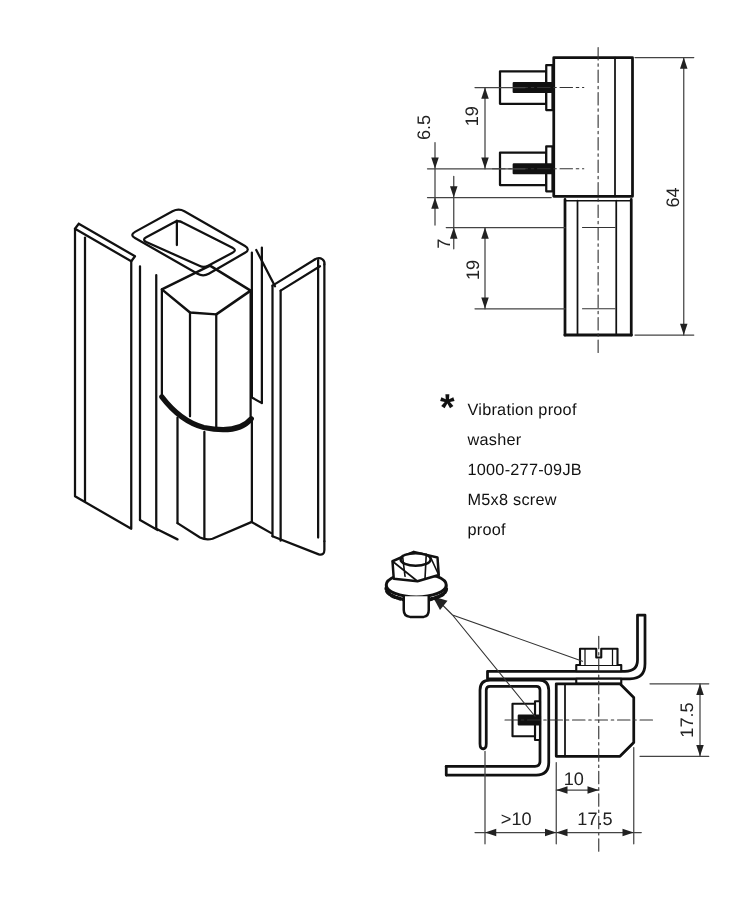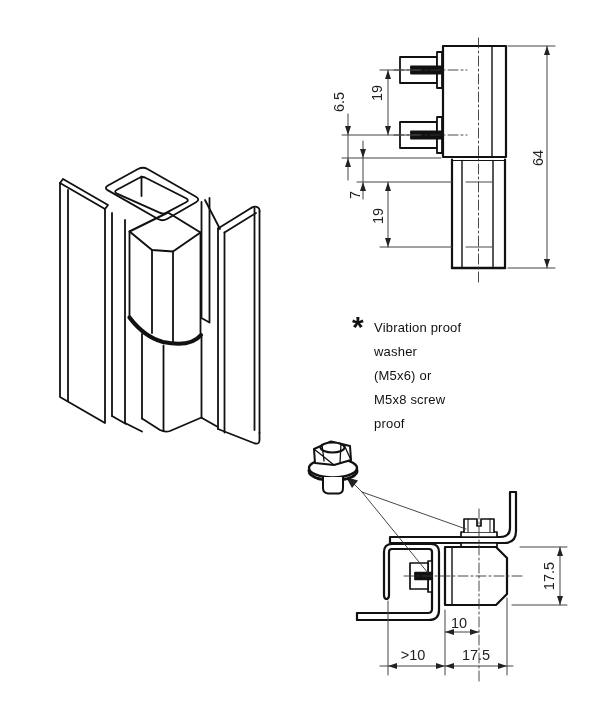--- a/index.html
+++ b/index.html
@@ -188,19 +188,19 @@
       <text class="dim-label" x="476" y="660" text-anchor="middle">17.5</text>
     </g>
   </g>
 </svg>
 
 <div id="note">
   <span class="marker">*</span>
   <div class="lines">
     <div>Vibration proof</div>
     <div>washer</div>
-    <div>(M5x6) or</div>
+    <div>1000-277-09JB</div>
     <div>M5x8 screw</div>
     <div>proof</div>
   </div>
 </div>
 
 </div>
 
 </body></html>

